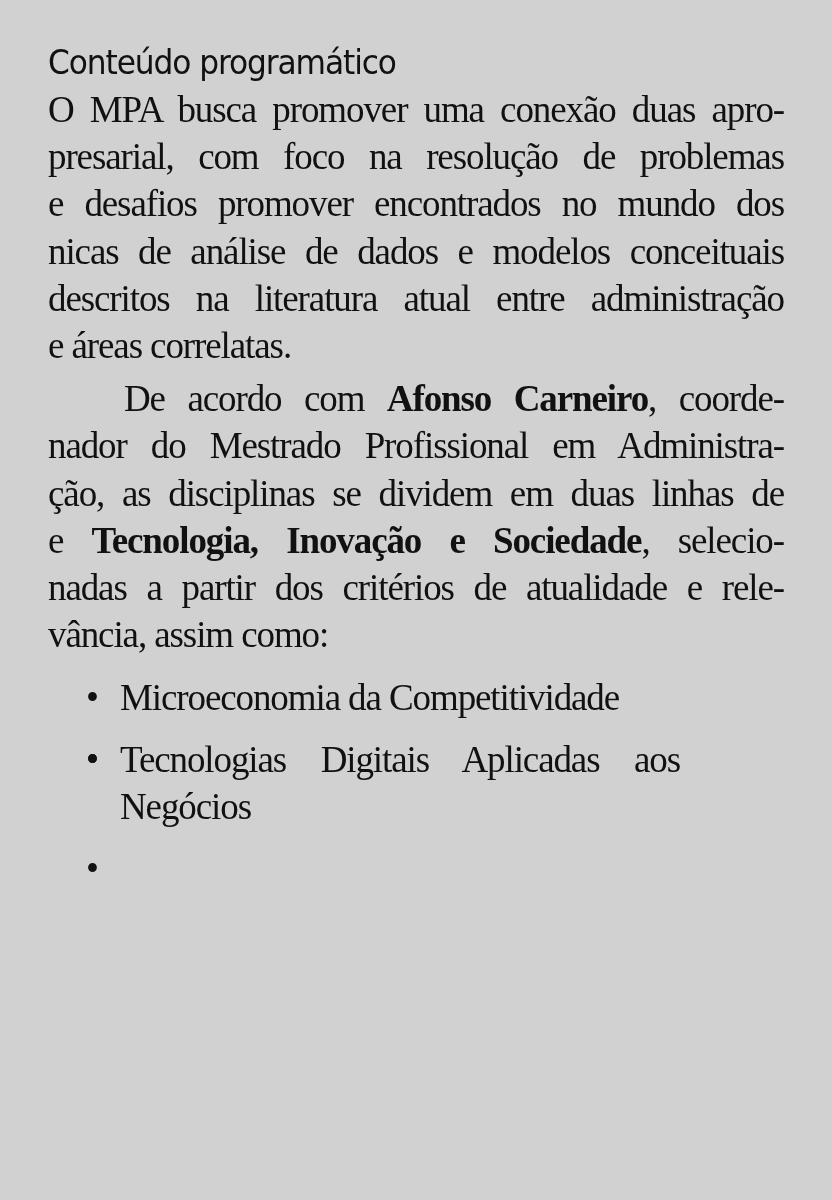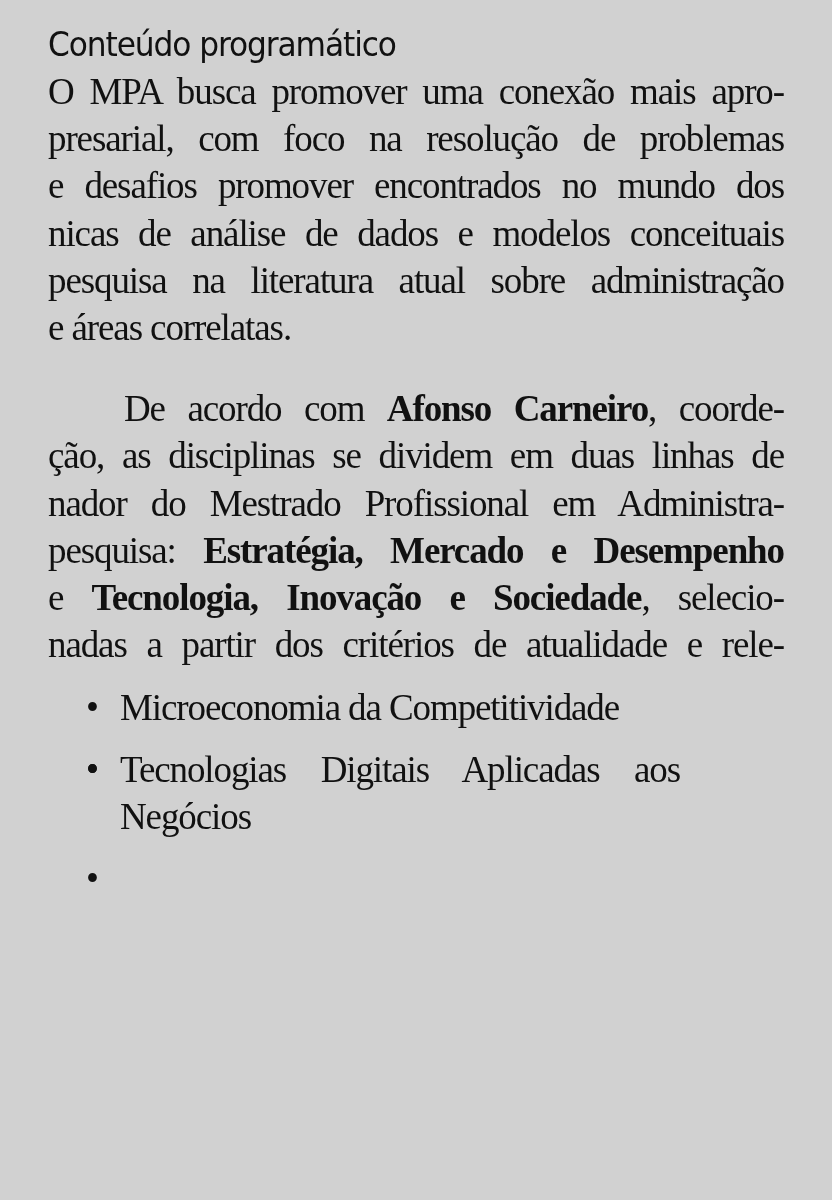--- a/index.html
+++ b/index.html
@@ -1,21 +1,21 @@
 <!DOCTYPE html>
 <html><head>
 <meta charset="utf-8">
 <style>
   html, body { margin: 0; padding: 0; }
   body {
     width: 832px; height: 1200px; overflow: hidden;
     background: #d1d1d1;
     color: #111;
   }
-  .page { position: absolute; left: 48px; top: 20px; width: 736px; }
+  .page { position: absolute; left: 48px; top: 38px; width: 736px; }
   h1 {
     margin: 0; font-family: "DejaVu Sans", sans-serif; font-weight: 500;
     font-size: 34px; line-height: 48px; letter-spacing: -1.2px;
     transform: scaleX(0.92); transform-origin: left center; color: #111;
   }
   .body-text {
     font-family: "Liberation Serif", serif; font-size: 37px; line-height: 47.2px;
     letter-spacing: -1.1px; word-spacing: 0px;
     text-align: justify; hyphens: manual;
   }
@@ -27,35 +27,35 @@
   li { position: relative; padding-left: 72px; margin-bottom: 15px; line-height: 47px; }
   li .bullet { position: absolute; left: 38px; top: 0; }
 </style>
 </head>
 <body>
 
 <div class="page">
   <h1>Conteúdo programático</h1>
 
   <div class="body-text wrap">
-    <span class="line">O MPA busca promover uma conexão mais apro-</span>
+    <span class="line">O MPA busca promover uma conexão duas apro-</span>
     <span class="line">presarial, com foco na resolução de problemas</span>
     <span class="line">e desafios promover encontrados no mundo dos</span>
     <span class="line">nicas de análise de dados e modelos conceituais</span>
-    <span class="line">pesquisa na literatura atual sobre administração</span>
+    <span class="line">descritos na literatura atual entre administração</span>
     <span class="line last">e áreas correlatas.</span>
   </div>
 
-  <div class="body-text wrap" style="margin-top:34px;">
+  <div class="body-text wrap" style="margin-top:6px;">
     <span class="line" style="padding-left:76px;"><span>De acordo com </span><b>Afonso Carneiro</b><span>, coorde-</span></span>
+    <span class="line">nador do Mestrado Profissional em Administra-</span>
     <span class="line">ção, as disciplinas se dividem em duas linhas de</span>
-    <span class="line">nador do Mestrado Profissional em Administra-</span>
-    <span class="line"><span>pesquisa: </span><b>Estratégia, Mercado e Desempenho</b></span>
     <span class="line"><span>e </span><b>Tecnologia, Inovação e Sociedade</b><span>, selecio-</span></span>
     <span class="line">nadas a partir dos critérios de atualidade e rele-</span>
+    <span class="line last">vância, assim como:</span>
   </div>
 
   <ul class="body-text">
     <li><span class="bullet">•</span><span>Microeconomia da Competitividade</span></li>
     <li><span class="bullet">•</span></li>
     <li style="width:560px;"><span class="bullet">•</span><span>Tecnologias Digitais Aplicadas aos Negócios</span></li>
     <li><span class="bullet">•</span></li>
   </ul>
 </div>
 

